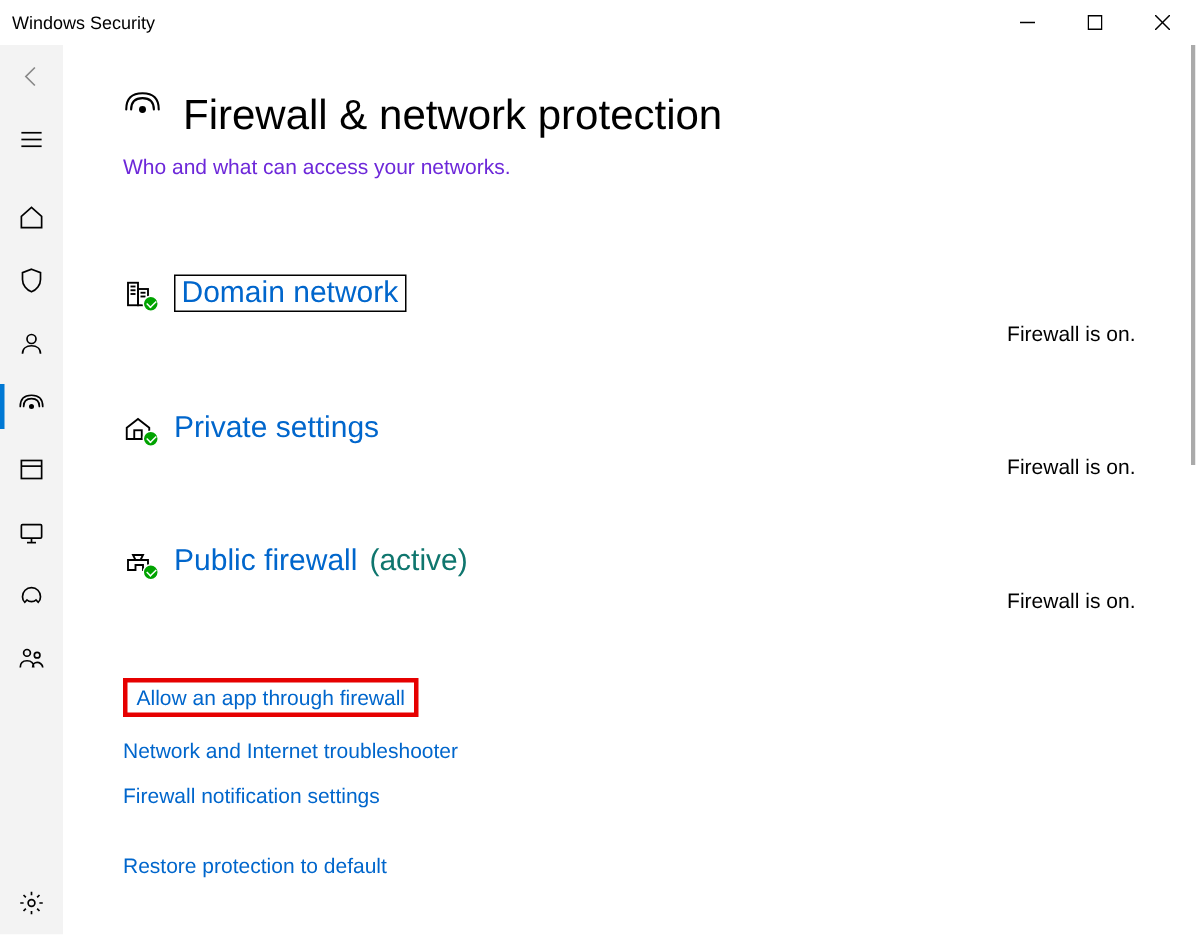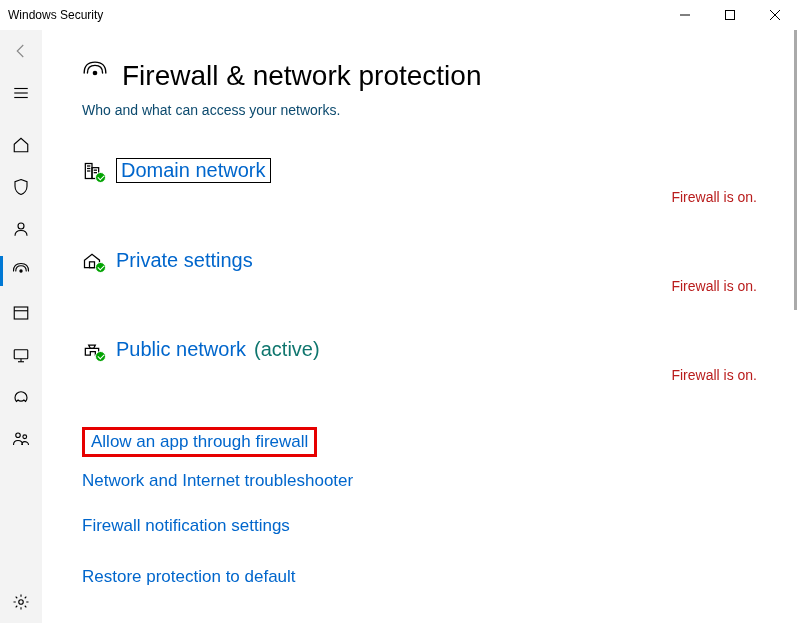--- a/index.html
+++ b/index.html
@@ -79,51 +79,51 @@
       margin-bottom: 10px;
       margin-top: 10px;
     }
     .page-header .hicon { font-size: 24px; }
     .page-title {
       font-size: 28px;
       font-weight: 400;
     }
     .page-subtitle {
       font-size: 14px;
-      color: #0c4a6e;
-      margin-bottom: 40px;
+      color: #6d28d9;
+      margin-bottom: 64px;
     }
     .net-section { margin-bottom: 44px; text-align: right; }
     .net-row {
       display: flex;
       align-items: center;
       gap: 14px;
       margin-bottom: 6px;
     }
     .net-link {
       color: #0066cc;
       font-size: 20px;
       cursor: pointer;
     }
     .net-active {
       font-size: 20px;
       color: #0f766e;
     }
     .net-status {
       font-size: 14px;
-      color: #b91c1c;
+      color: #000000;
     }
     .boxed-focus {
       border: 1px solid #000;
       padding: 0 4px;
     }
     .links { margin-top: 30px; }
     .link-item {
       color: #0066cc;
-      font-size: 17px;
+      font-size: 14px;
       cursor: pointer;
       margin-bottom: 14px;
       display: inline-block;
       text-align: center;
     }
     .link-row { margin-bottom: 14px; }
     .highlight-box {
       border: 3px solid #e60000;
       padding: 2px 6px;
       display: inline-block;
@@ -309,34 +309,34 @@
 
     <div class="net-section">
       <div class="net-row">
         <span class="nicon">
           <svg viewBox="0 0 24 24" fill="none" stroke="#000" stroke-width="1.5">
               <path d="M4 18 L10 18 L10 14 L16 14 L16 18 L20 18 L20 10 L4 10 Z"></path>
               <path d="M8 6 L16 6 L14 10 L10 10 Z"></path>
             </svg>
           <span class="check-badge"></span>
         </span>
-        <span class="net-link">Public network</span>
+        <span class="net-link">Public firewall</span>
         <span class="net-active" style="margin-left:-6px">(active)</span>
       </div>
       <p class="net-status">Firewall is on.</p>
     </div>
 
     <div class="links">
       <div class="link-row">
         <span class="highlight-box">
           <span class="link-item" style="margin-bottom:0">Allow an app through firewall</span>
         </span>
       </div>
       <div class="link-row">
-        <span class="link-item" style="margin-bottom:11px">Network and Internet troubleshooter</span>
+        <span class="link-item" style="margin-bottom:0">Network and Internet troubleshooter</span>
       </div>
       <div class="link-row">
         <span class="link-item" style="margin-bottom:17px">Firewall notification settings</span>
       </div>
       <div class="link-row">
         <span class="link-item" style="margin-bottom:0">Restore protection to default</span>
       </div>
     </div>
   </div>
 </div>

